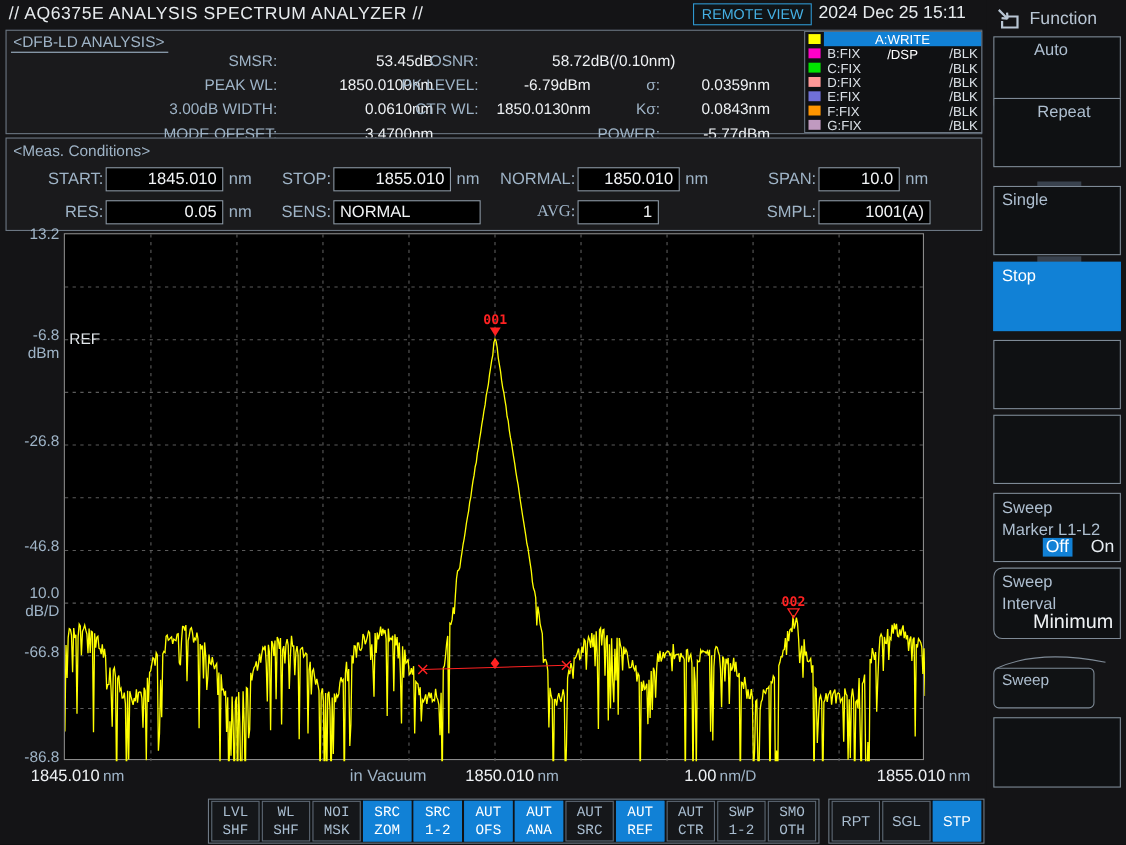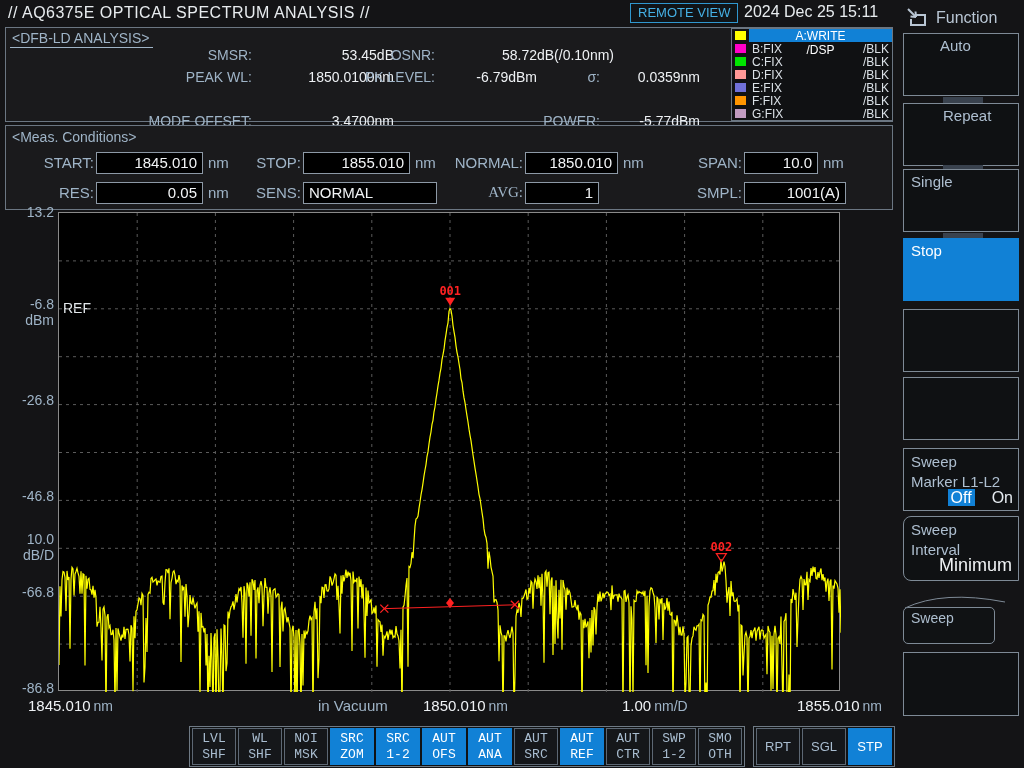--- a/index.html
+++ b/index.html
@@ -86,40 +86,48 @@
   #minimum-val { position:absolute; right:6px; bottom:4px; font-size:18px; color:#f0f3f5; }
   #sweep-arc { position:absolute; left:6px; top:588px; }
   #sweep-group-box { position:absolute; left:6px; top:607px; width:92px; height:37px; border:1px solid #7e8a96; border-radius:5px; background:#101214; color:#aebfd0; font-size:14px; padding:2px 7px; }
 </style>
 </head>
 <body>
 
 <div id="page">
 
   <div id="titlebar" class="abs">
-    <div id="main-title" class="abs">// AQ6375E OPTICAL SPECTRUM ANALYSIS //</div>
+    <div id="main-title" class="abs">// AQ6375E ANALYSIS SPECTRUM ANALYZER //</div>
     <div id="remote-badge" class="abs">REMOTE VIEW</div>
     <div id="datetime" class="abs">2024 Dec 25 15:11</div>
   </div>
 
   <div id="analysis-panel" class="abs">
     <div id="analysis-heading" class="abs">&lt;DFB-LD ANALYSIS&gt;</div>
     <div class="arow" style="top:19px;">
       <span class="c1l lbl">SMSR:</span>
       <span class="c1v val">53.45dB</span>
       <span class="c2l lbl">OSNR:</span>
       <span class="c2v wide val">58.72dB(/0.10nm)</span>
     </div>
     <div class="arow" style="top:41px;">
       <span class="c1l lbl">PEAK WL:</span>
       <span class="c1v val">1850.0100nm</span>
       <span class="c2l lbl">PK LEVEL:</span>
       <span class="c2v val">-6.79dBm</span>
       <span class="c3l lbl">σ:</span>
       <span class="c3v val">0.0359nm</span>
+    </div>
+    <div class="arow" style="top:63px;">
+      <span class="c1l lbl">3.00dB WIDTH:</span>
+      <span class="c1v val">0.0610nm</span>
+      <span class="c2l lbl">CTR WL:</span>
+      <span class="c2v val">1850.0130nm</span>
+      <span class="c3l lbl">Kσ:</span>
+      <span class="c3v val">0.0843nm</span>
     </div>
     <div class="arow" style="top:85px;">
       <span class="c1l lbl">MODE OFFSET:</span>
       <span class="c1v val">3.4700nm</span>
       <span class="c3l lbl">POWER:</span>
       <span class="c3v val">-5.77dBm</span>
     </div>
 
     <div id="legend-box" class="abs">
       <div class="legend-row sel">
@@ -339,21 +347,21 @@
       <svg width="24" height="24" viewBox="0 0 24 24">
         <path d="M10 9 H20 V19 H6 V13" fill="none" stroke="#b9c6d4" stroke-width="2"></path>
         <line x1="3" y1="3" x2="11" y2="11" stroke="#b9c6d4" stroke-width="2"></line>
         <path d="M11 11 L10.5 5.5 M11 11 L5.5 10.5" stroke="#b9c6d4" stroke-width="2"></path>
       </svg>
       <span class="fn-text">Function</span>
     </div>
 
     <div class="sbtn" style="top:33px;padding-left:36px;"><span>Auto</span></div>
     <div class="notch" style="top:97px;"></div>
-    <div class="sbtn" style="top:103px;padding-left:39px;"><span>Repeat</span></div>
+    <div class="sbtn" style="top:89px;padding-left:39px;"><span>Repeat</span></div>
     <div class="notch" style="top:165px;"></div>
     <div class="sbtn" style="top:169px;"><span>Single</span></div>
     <div class="notch" style="top:233px;"></div>
     <div class="sbtn on" style="top:238px;"><span>Stop</span></div>
     <div class="sbtn" style="top:309px;"><span></span></div>
     <div class="sbtn" style="top:377px;"><span></span></div>
 
     <div class="sbtn" style="top:448px;height:63px;">
       <div class="sweep-lines">
         <div>Sweep</div>

